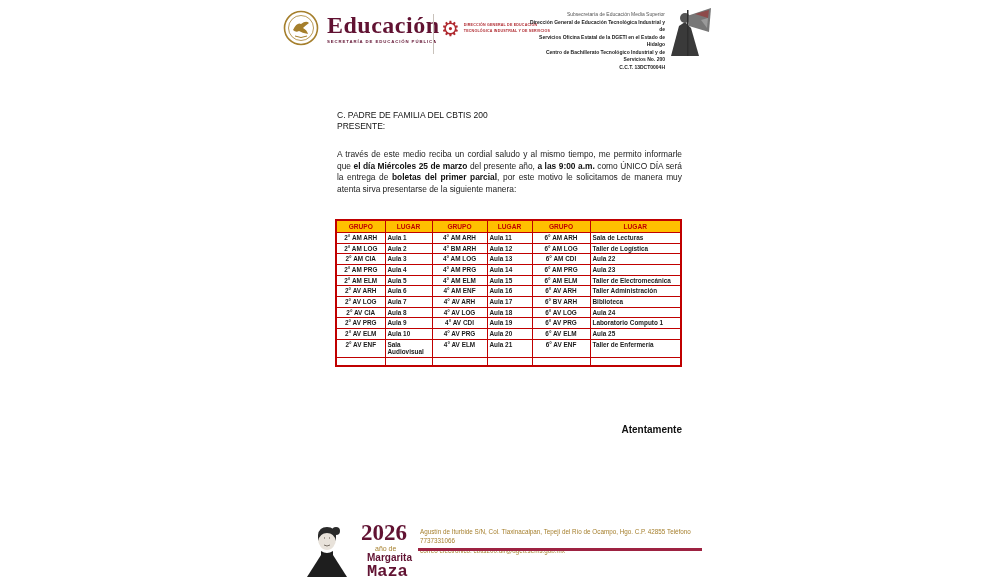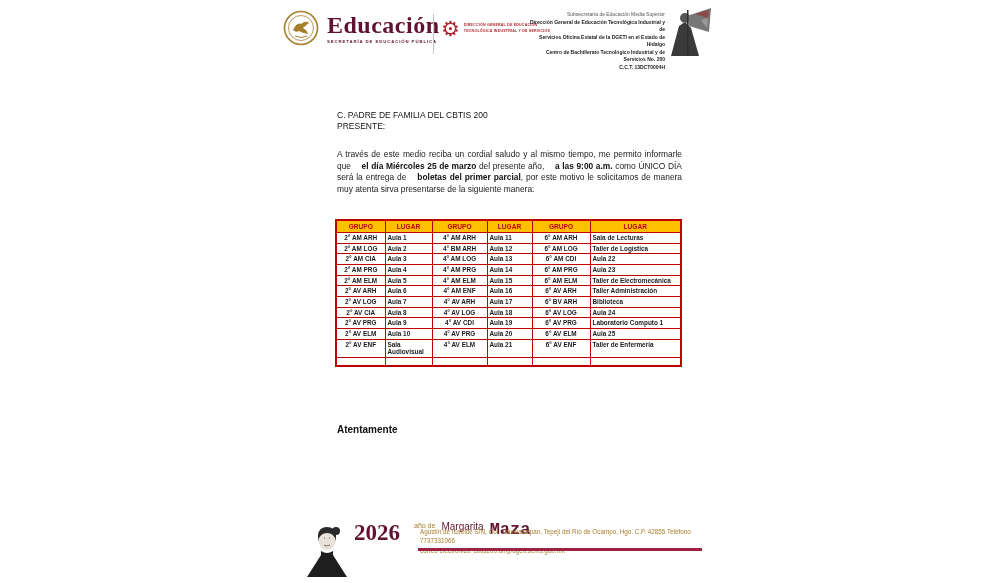--- a/index.html
+++ b/index.html
@@ -25,49 +25,49 @@
   .hdr-right .lb { font-size:5px; color:#222; font-weight:bold; line-height:1.5; }
   .flagbearer { position:absolute; left:382px; top:0px; width:48px; height:52px; }
 
   
   .dateline { position:absolute; left:337px; top:79px; width:328px; text-align:right;
     font-size:8px; color:#222; }
   .addressee { position:absolute; left:337px; top:110px; font-size:8.5px; font-weight:normal;
     line-height:1.3; color:#111; }
   .bodytext { position:absolute; left:337px; top:149px; width:345px; font-size:8.4px;
     line-height:1.38; text-align:justify; color:#222; }
-  .bodytext b { color:#111;margin-left:8px; }
+  .bodytext b { color:#111; }
 
   
   .tablewrap { position:absolute; left:335px; top:219px; }
   table.sched { border-collapse:collapse; table-layout:fixed; width:345px;
     border:2px solid #c00000; }
   table.sched th, table.sched td { border:1px solid #c00000; font-size:6.4px;
     font-weight:bold; padding:1px 2px; line-height:1.2; vertical-align:top; overflow:hidden; }
   table.sched th { background:#ffc000; color:#c00000; text-align:center; font-size:6.6px; padding:1.5px 0; }
   td.c0, td.c2, td.c4 { text-align:center; }
   td.c1, td.c3, td.c5 { text-align:left; padding-left:3px; }
   .w0{width:49px}.w1{width:47px}.w2{width:55px}.w3{width:45px}.w4{width:58px}.w5{width:91px}
   th.w1, th.w3 , td.c1, td.c3 { border-right:3px double #c00000; }
   table.sched tr:last-child td { height:8px; }
 
   .closing { position:absolute; left:337px; top:370px; width:345px; font-size:8.4px;
     line-height:1.38; text-align:justify; color:#222; }
-  .salutation { position:absolute; left:337px; top:424px; width:345px; text-align:left;
+  .salutation { position:absolute; left:337px; top:424px; width:345px; text-align:right;
     font-size:10px; font-weight:bold; color:#111; }
   .plantel { position:absolute; left:337px; top:446px; width:345px; text-align:center;
     font-size:8.5px; font-weight:bold; letter-spacing:0.3px; color:#111; }
 
   
   .footer-logo { position:absolute; left:303px; top:521px; display:flex; }
   .maza-portrait { width:48px; height:56px; }
-  .maza-text { margin-left:3px; display:flex; flex-direction:row; line-height:1; }
+  .maza-text { margin-left:10px; display:flex; flex-direction:column; line-height:1; }
   .maza-year { font-family:"Liberation Serif", serif; font-size:23px; font-weight:bold; color:#611232; }
   .maza-l1 { font-size:7px; color:#a57f2c; margin:1px 0 0 14px; }
-  .maza-l2 { font-size:10px; font-weight:normal; color:#611232; margin:1px 0 0 6px; }
+  .maza-l2 { font-size:10px; font-weight:bold; color:#611232; margin:1px 0 0 6px; }
   .maza-l3 { font-family:Liberation Mono, monospace; font-size:17px; font-weight:bold; color:#611232; margin-left:6px; }
   .footer-address { position:absolute; left:420px; top:527px; width:290px;
     font-size:6.3px; color:#a57f2c; line-height:1.5; }
   .footer-rule { position:absolute; left:418px; top:548px; width:284px; height:3px; background:#9d2241; }
 </style>
 </head>
 <body>
 
 <div class="page">
 

